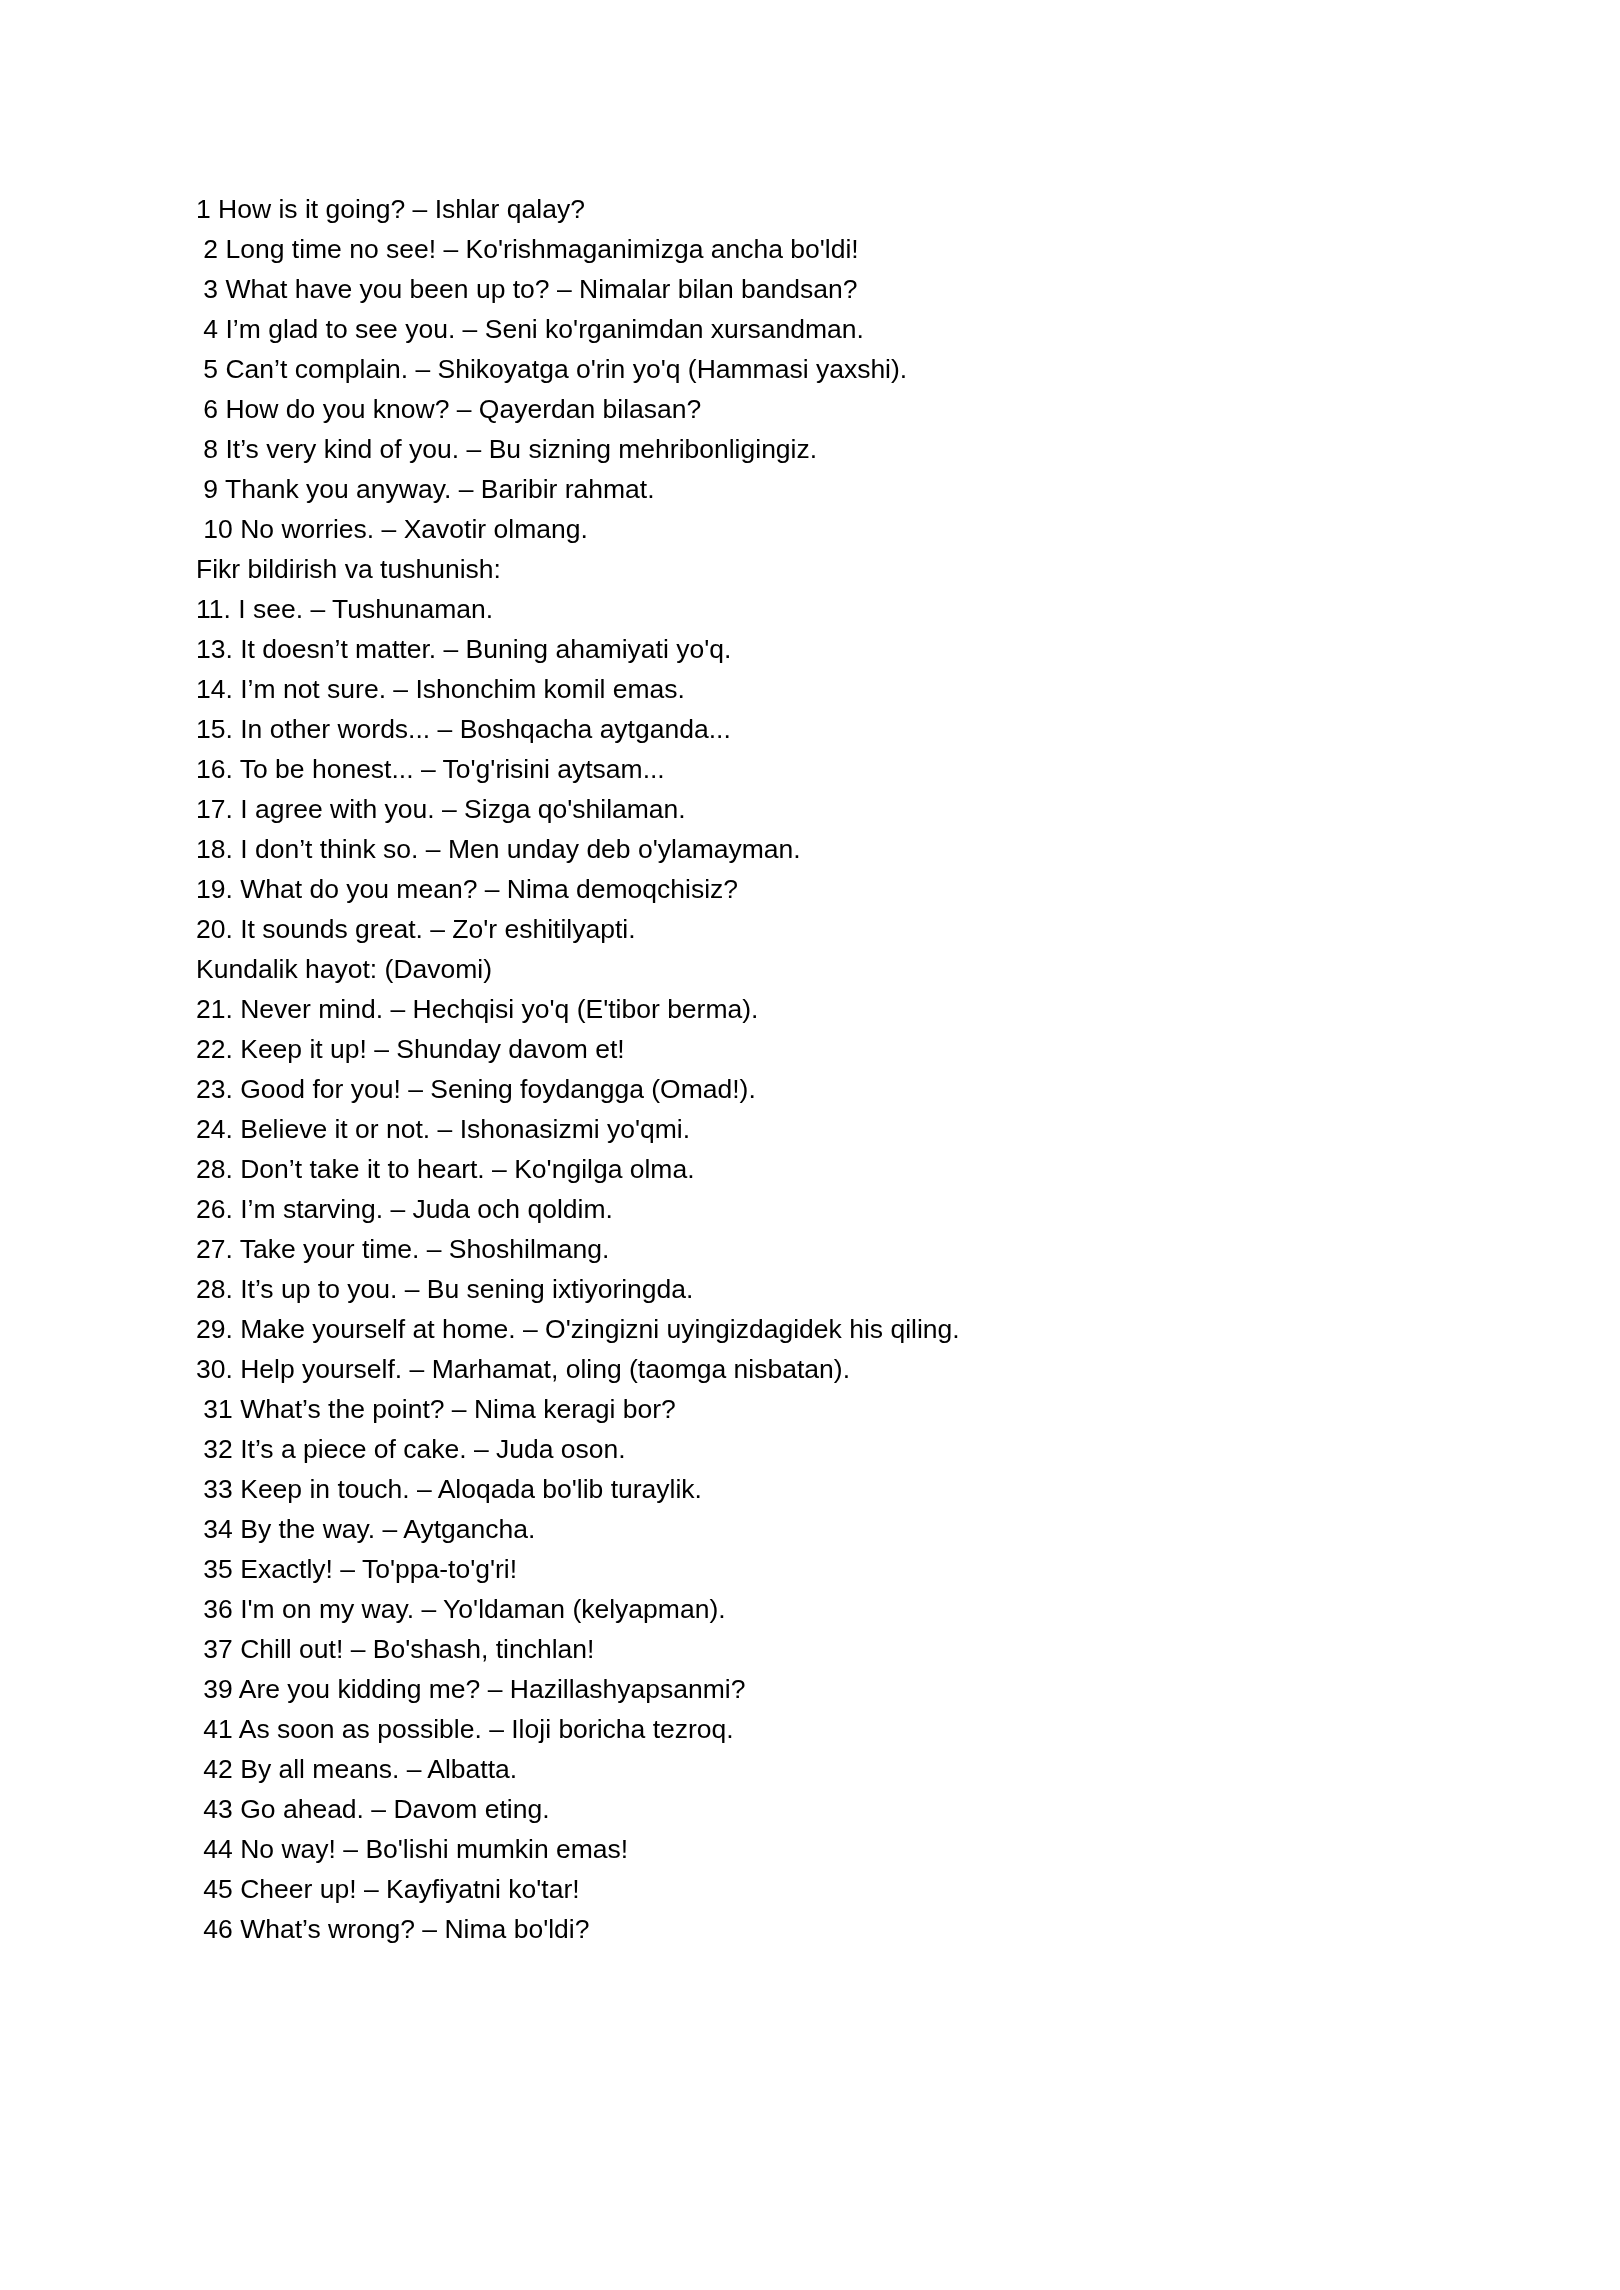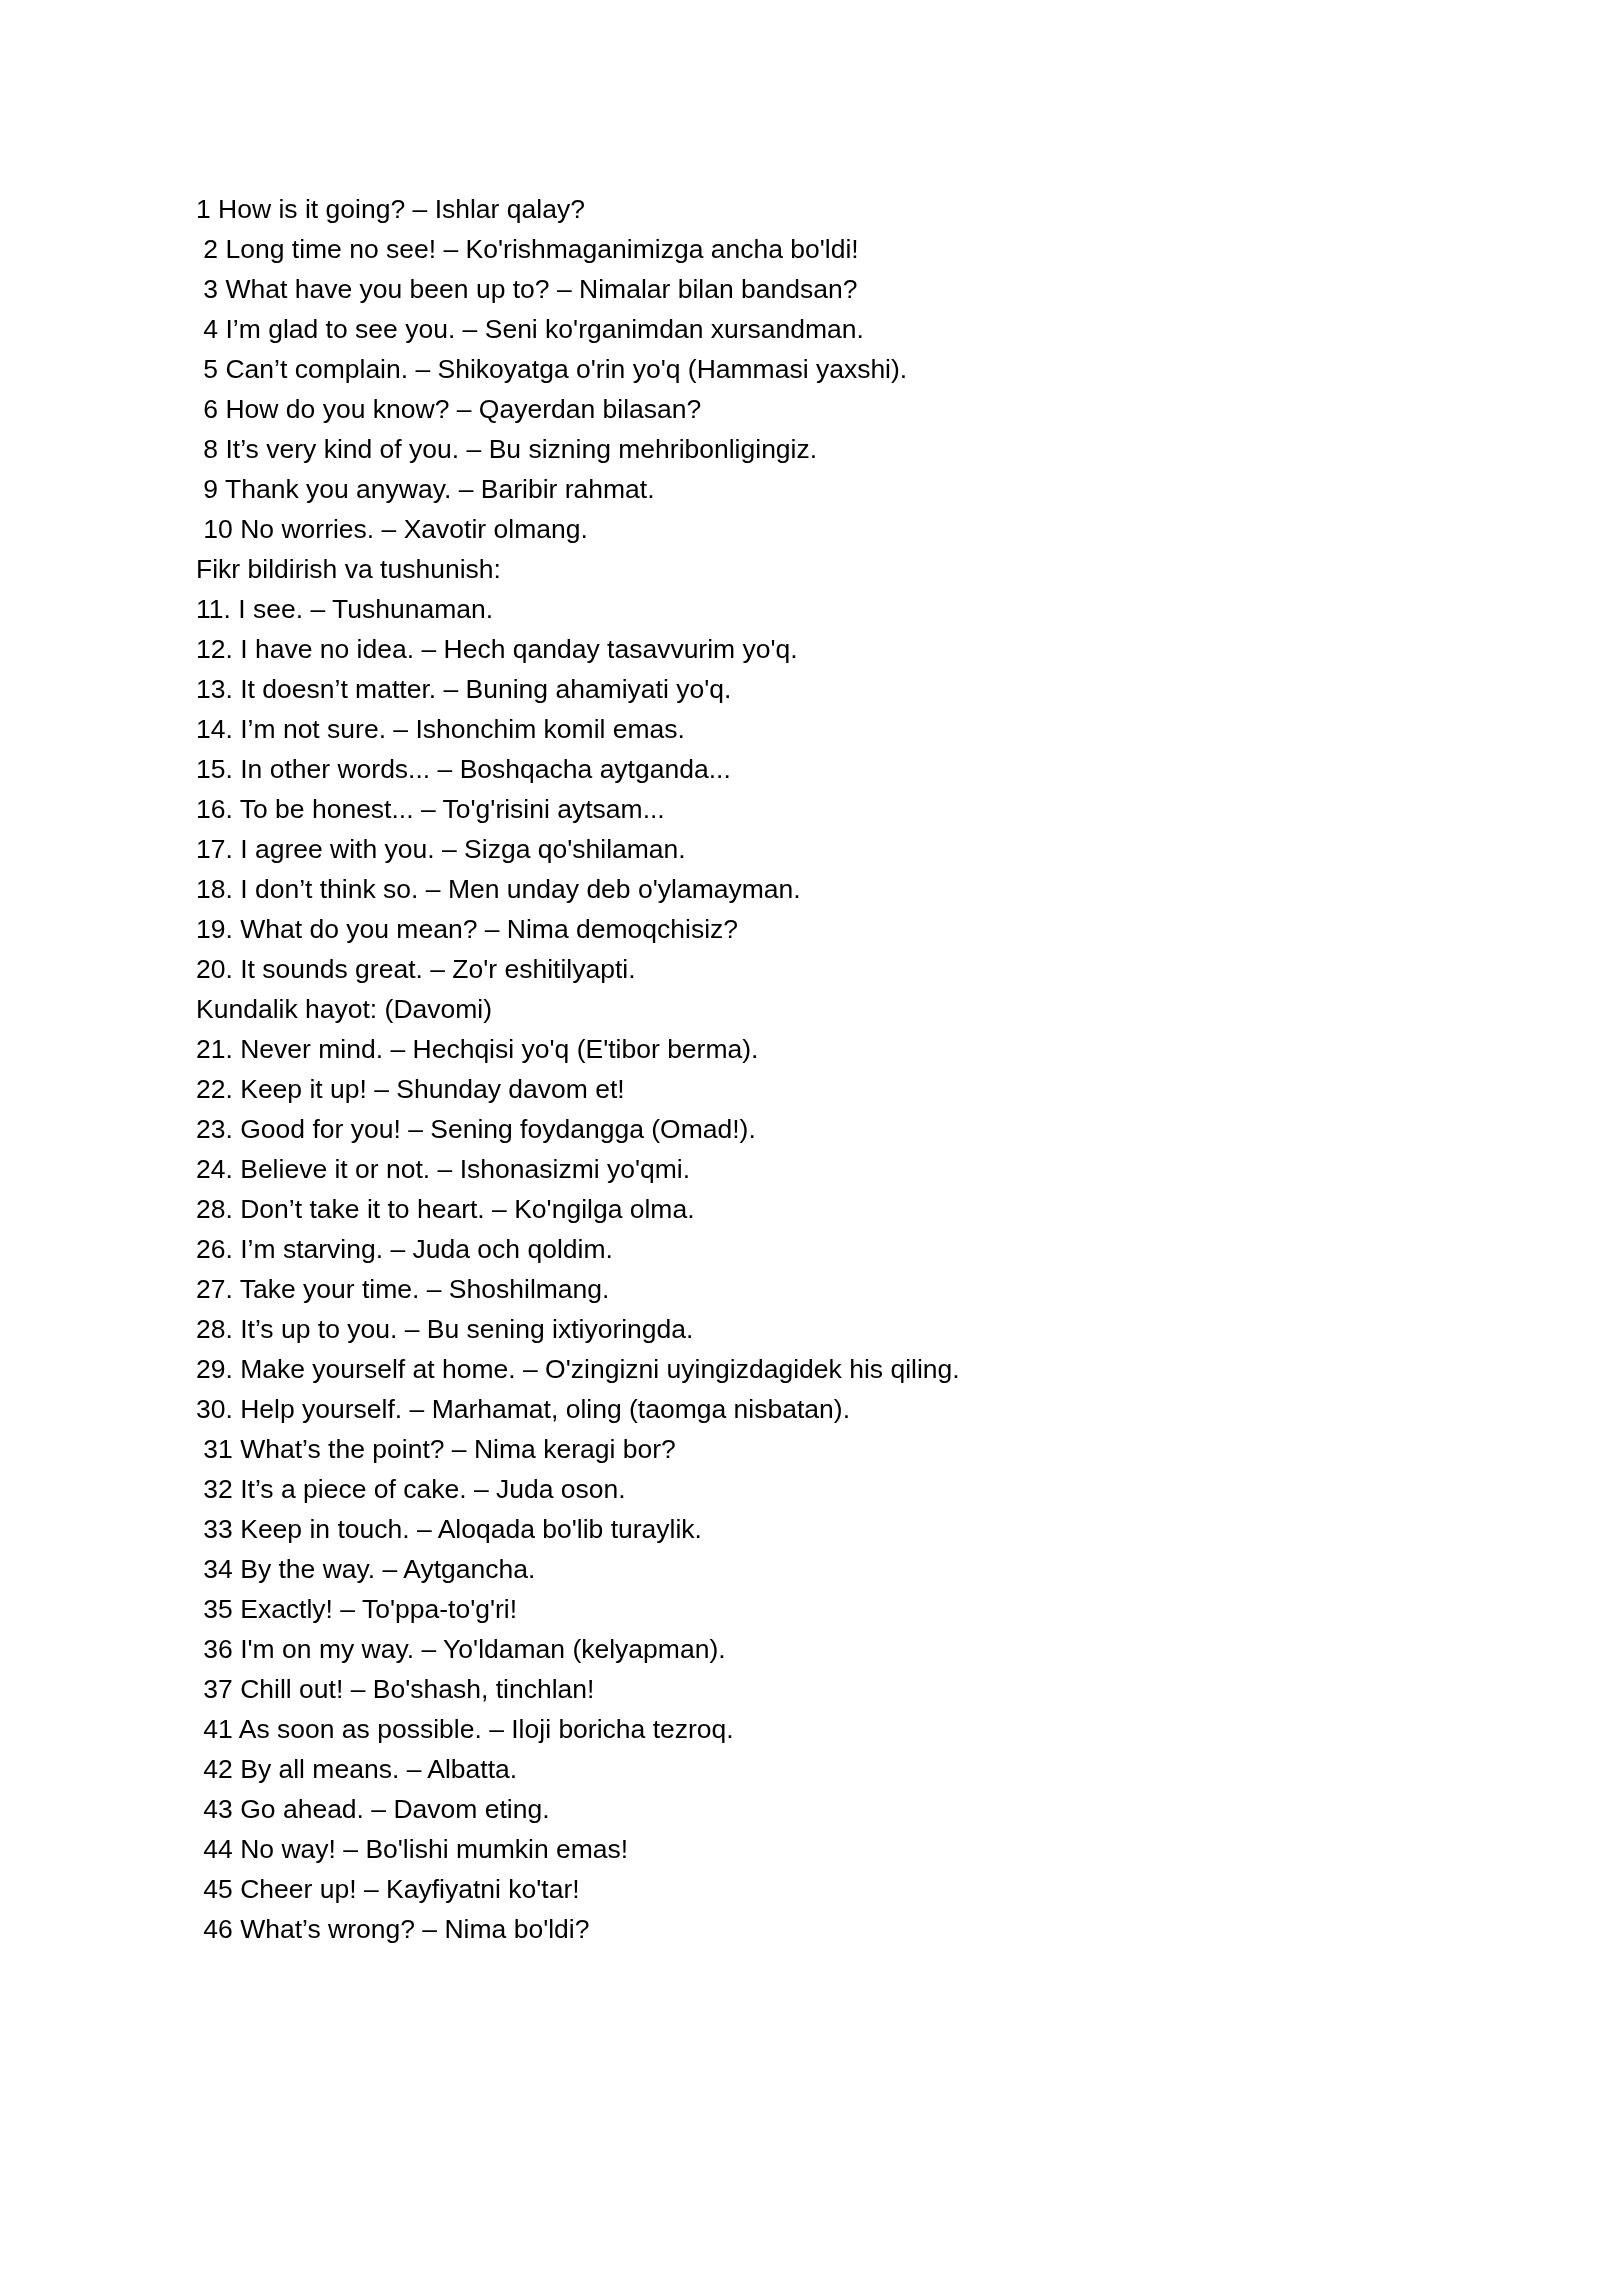--- a/index.html
+++ b/index.html
@@ -38,21 +38,20 @@
       <div class="line"> 2 Long time no see! – Ko'rishmaganimizga ancha bo'ldi!</div>
       <div class="line"> 3 What have you been up to? – Nimalar bilan bandsan?</div>
       <div class="line"> 4 I’m glad to see you. – Seni ko'rganimdan xursandman.</div>
       <div class="line"> 5 Can’t complain. – Shikoyatga o'rin yo'q (Hammasi yaxshi).</div>
       <div class="line"> 6 How do you know? – Qayerdan bilasan?</div>
       <div class="line"> 8 It’s very kind of you. – Bu sizning mehribonligingiz.</div>
       <div class="line"> 9 Thank you anyway. – Baribir rahmat.</div>
       <div class="line"> 10 No worries. – Xavotir olmang.</div>
       <div class="line">Fikr bildirish va tushunish:</div>
       <div class="line">11. I see. – Tushunaman.</div>
-      <div class="line">12. I have no idea. – Hech qanday tasavvurim yo'q.</div>
       <div class="line">13. It doesn’t matter. – Buning ahamiyati yo'q.</div>
       <div class="line">14. I’m not sure. – Ishonchim komil emas.</div>
       <div class="line">15. In other words... – Boshqacha aytganda...</div>
       <div class="line">16. To be honest... – To'g'risini aytsam...</div>
       <div class="line">17. I agree with you. – Sizga qo'shilaman.</div>
       <div class="line">18. I don’t think so. – Men unday deb o'ylamayman.</div>
       <div class="line">19. What do you mean? – Nima demoqchisiz?</div>
       <div class="line">20. It sounds great. – Zo'r eshitilyapti.</div>
       <div class="line">Kundalik hayot: (Davomi)</div>
       <div class="line">21. Never mind. – Hechqisi yo'q (E'tibor berma).</div>
@@ -65,20 +64,21 @@
       <div class="line">28. It’s up to you. – Bu sening ixtiyoringda.</div>
       <div class="line">29. Make yourself at home. – O'zingizni uyingizdagidek his qiling.</div>
       <div class="line">30. Help yourself. – Marhamat, oling (taomga nisbatan).</div>
       <div class="line"> 31 What’s the point? – Nima keragi bor?</div>
       <div class="line"> 32 It’s a piece of cake. – Juda oson.</div>
       <div class="line"> 33 Keep in touch. – Aloqada bo'lib turaylik.</div>
       <div class="line"> 34 By the way. – Aytgancha.</div>
       <div class="line"> 35 Exactly! – To'ppa-to'g'ri!</div>
       <div class="line"> 36 I'm on my way. – Yo'ldaman (kelyapman).</div>
       <div class="line"> 37 Chill out! – Bo'shash, tinchlan!</div>
+      <div class="line"> 39 Are you kidding me? – Hazillashyapsanmi?</div>
       <div class="line"> 41 As soon as possible. – Iloji boricha tezroq.</div>
       <div class="line"> 42 By all means. – Albatta.</div>
       <div class="line"> 43 Go ahead. – Davom eting.</div>
       <div class="line"> 44 No way! – Bo'lishi mumkin emas!</div>
       <div class="line"> 45 Cheer up! – Kayfiyatni ko'tar!</div>
       <div class="line"> 46 What’s wrong? – Nima bo'ldi?</div>
     </div>
 </div>
 
 

